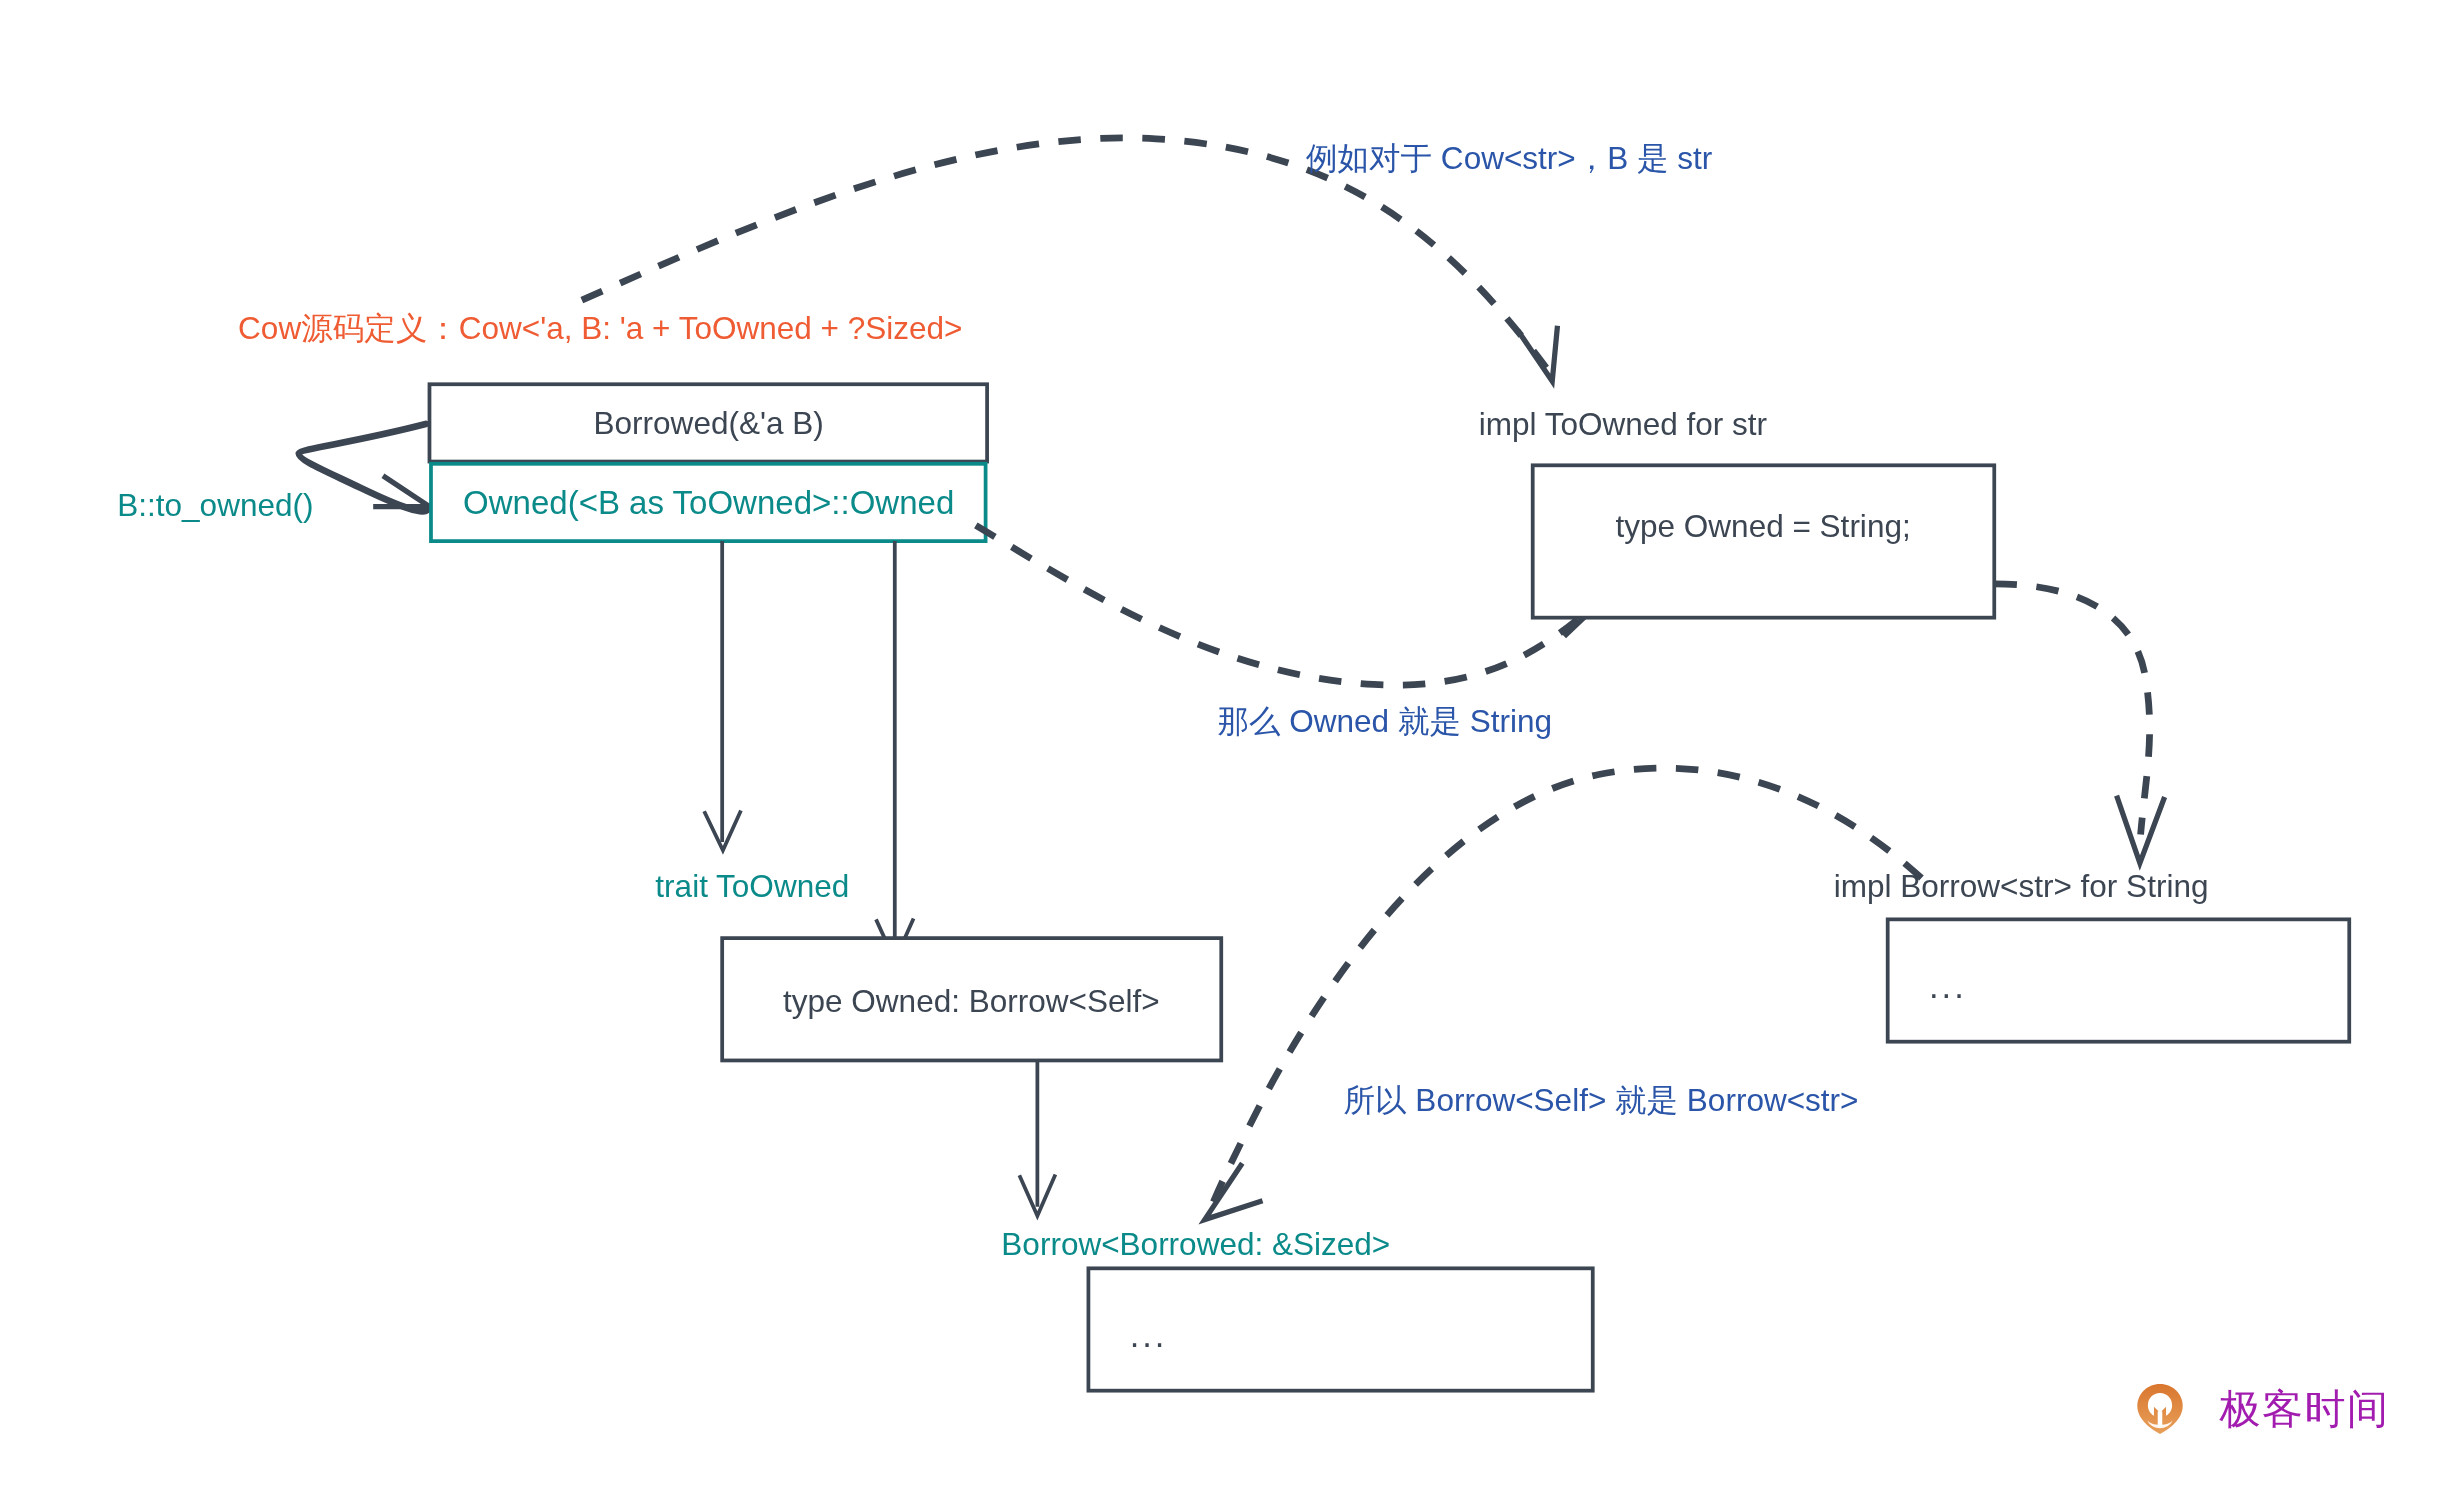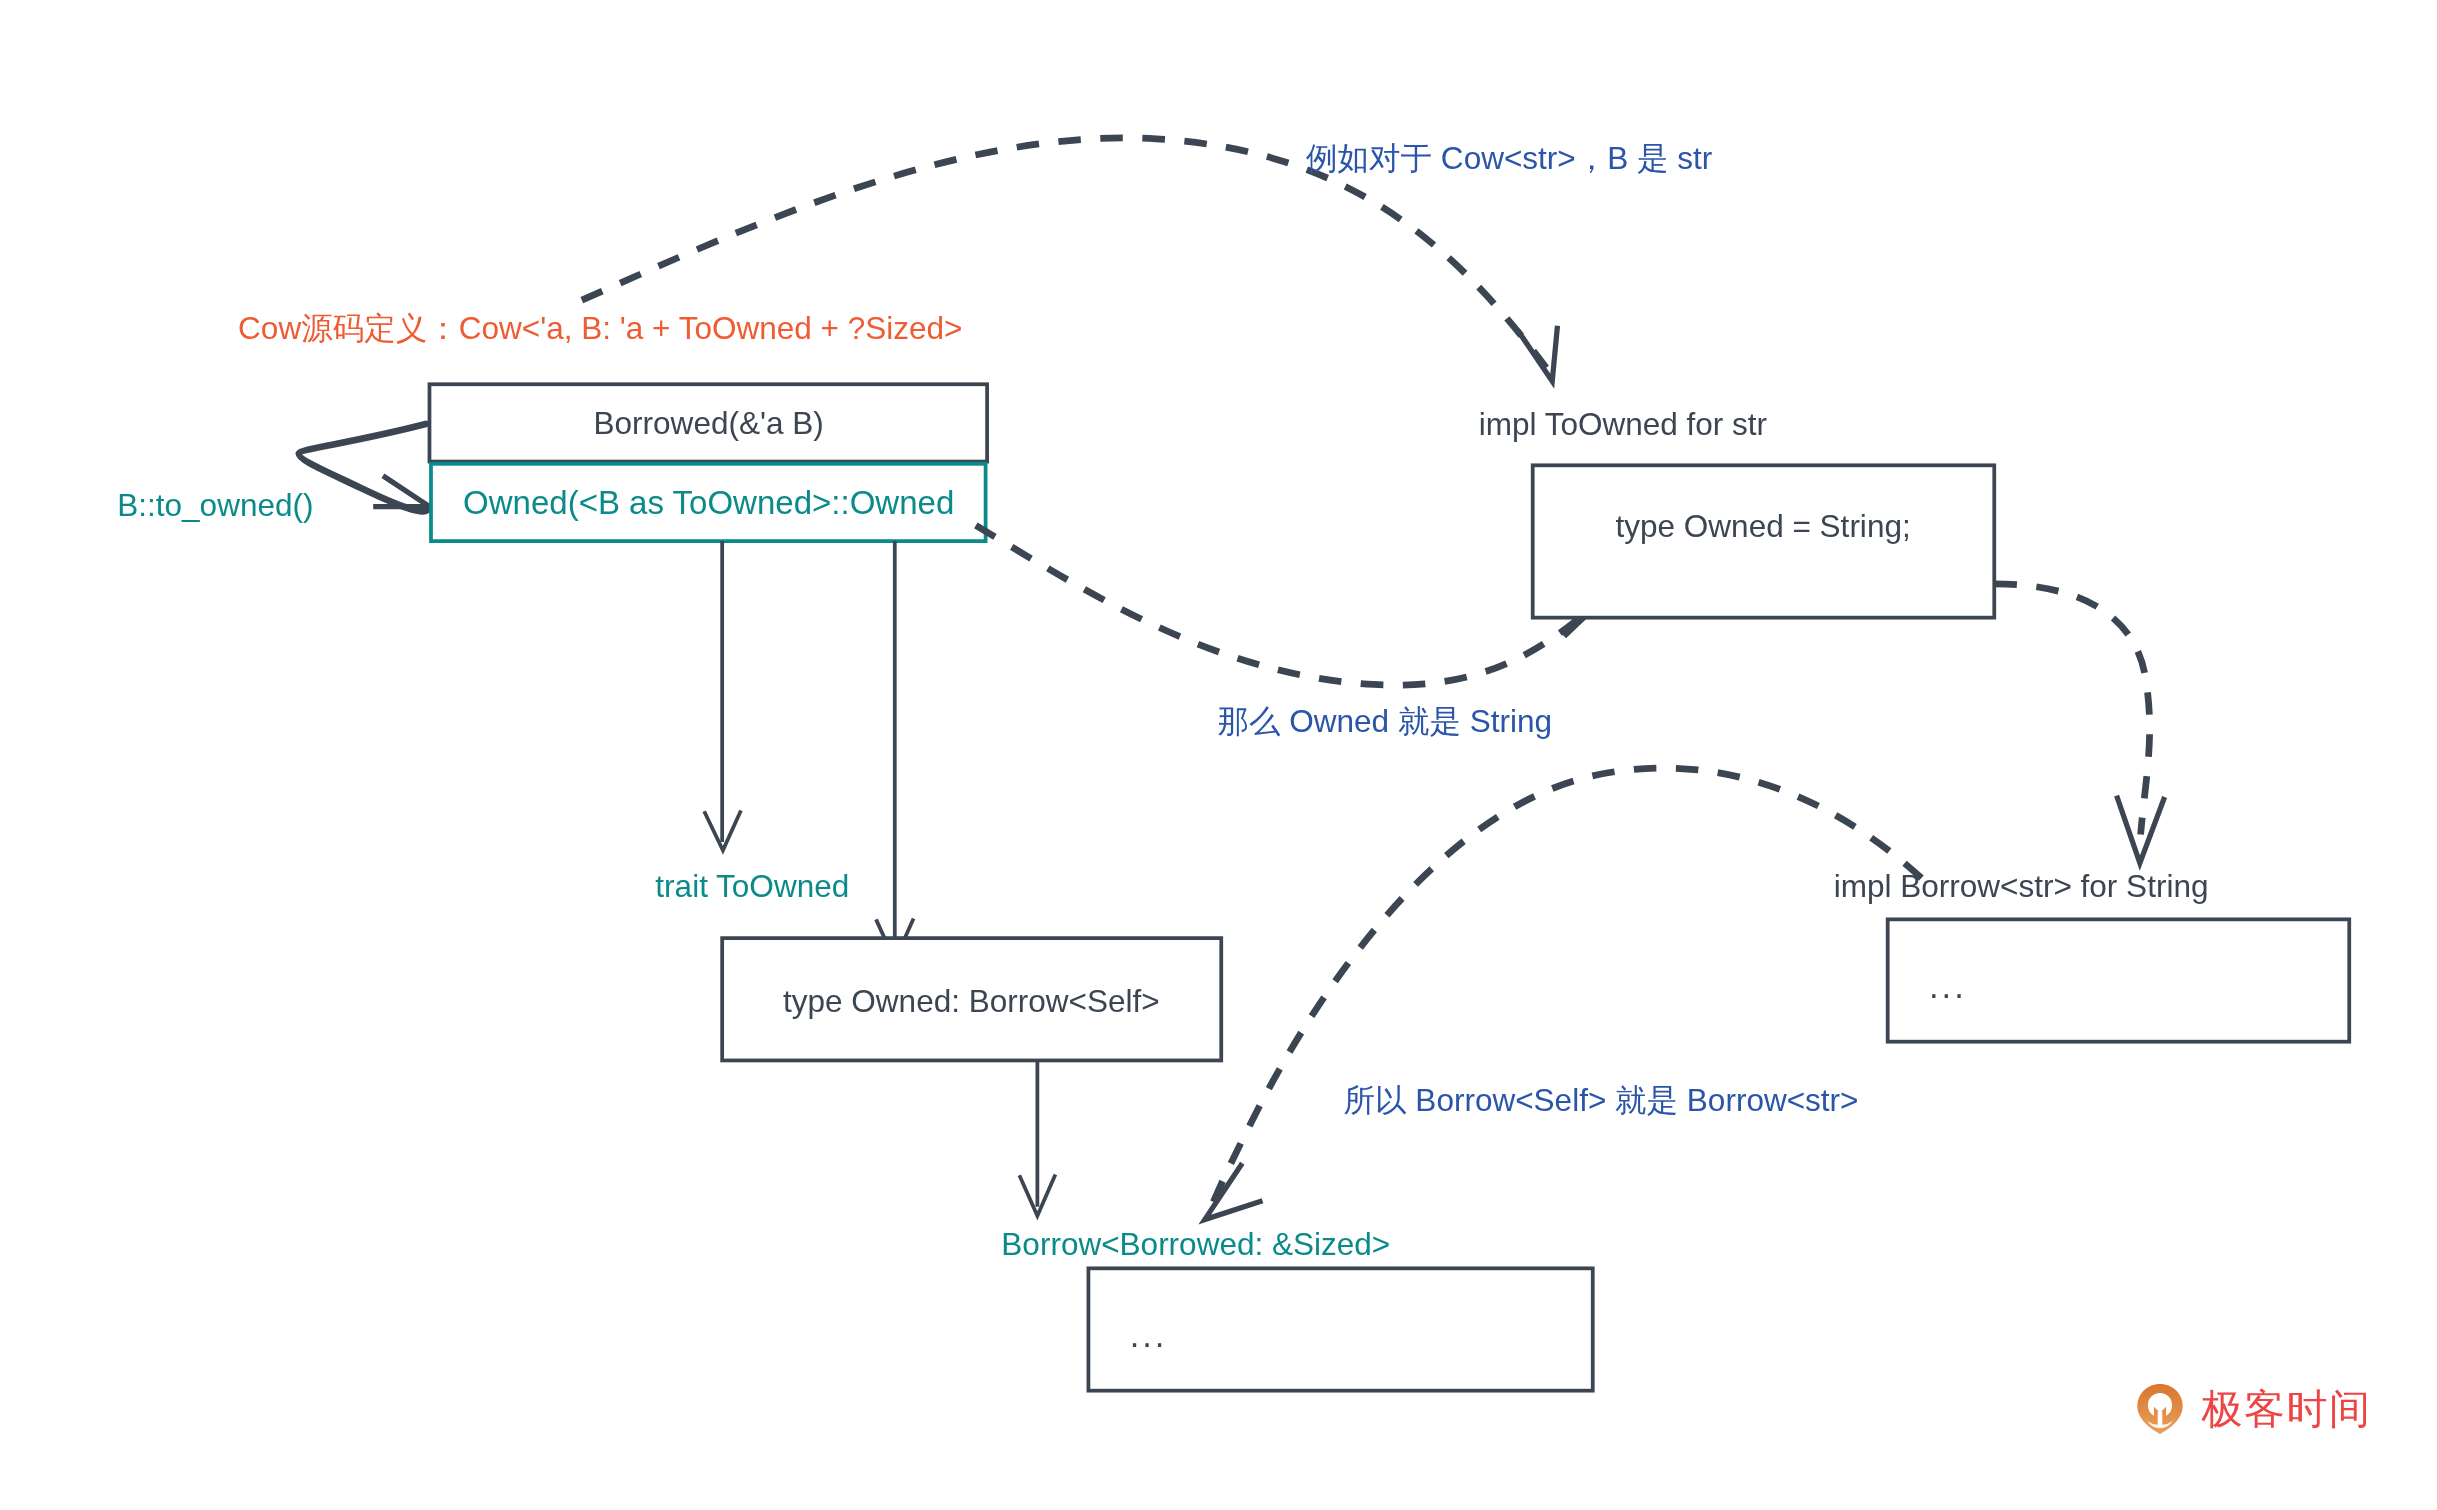--- a/index.html
+++ b/index.html
@@ -96,23 +96,24 @@
   .logo-wrap {
     position: absolute;
     left: 2132px;
     top: 1381px;
     display: flex;
     align-items: center;
     gap: 13.5px;
   }
   .logo-text {
     font-size: 41px;
-    color: #ef4444;
+    color: #a21caf;
     letter-spacing: 1.5px;
     font-family: "DejaVu Sans", sans-serif;
+    margin-left: 18px;
   }
 </style>
 </head>
 <body>
 
 <div id="canvas">
 
   <svg class="layer" viewBox="0 0 3248 2012">
 
     <g>

